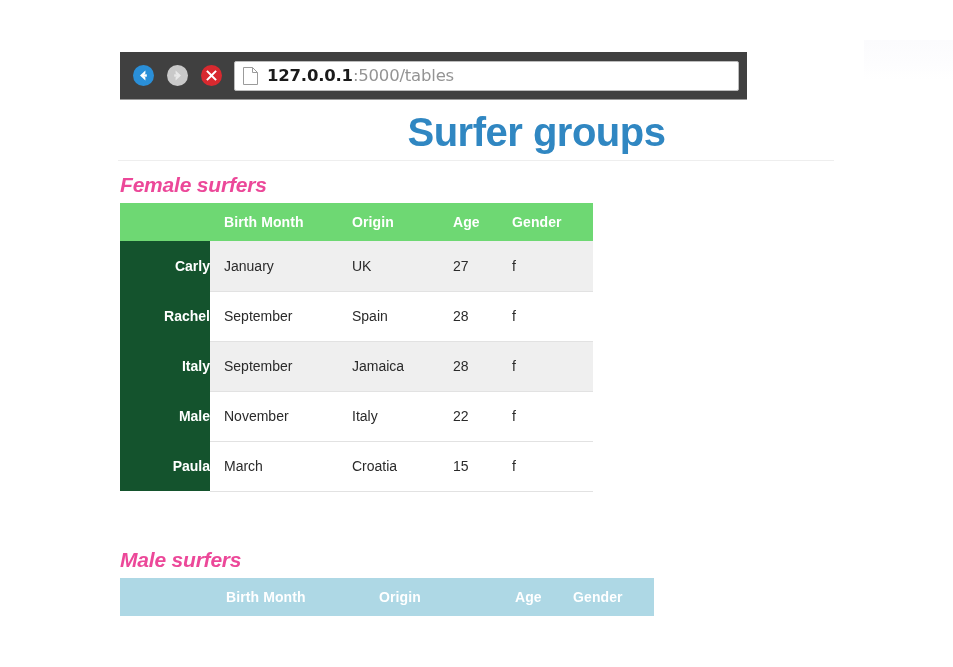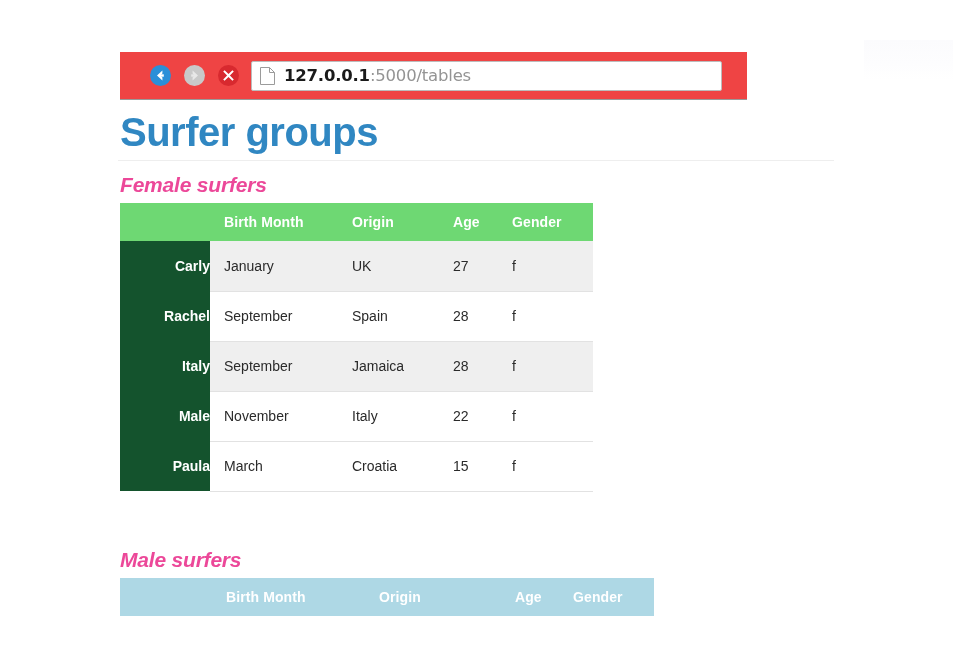--- a/index.html
+++ b/index.html
@@ -15,26 +15,26 @@
     position: relative;
   }
 
   
   #browser-chrome {
     position: absolute;
     left: 120px;
     top: 52px;
     width: 627px;
     height: 48px;
-    background: #ef4444;
+    background: #404040;
     border-bottom: 1px solid #9a9a9a;
     box-sizing: border-box;
     display: flex;
     align-items: center;
-    padding: 0 23px;
+    padding: 0 6px;
   }
   .nav-btn {
     width: 34px;
     height: 34px;
     display: flex;
     align-items: center;
     justify-content: center;
     flex: 0 0 auto;
   }
   .circ {
@@ -93,20 +93,21 @@
     width: 953px;
   }
   #page-title {
     margin: 0;
     padding: 10px 0 0 120px;
     font-size: 40px;
     line-height: 44px;
     font-weight: 700;
     color: #3087c2;
     letter-spacing: -0.5px;
+    text-align: center;
   }
   #title-rule {
     margin: 6px 0 0 118px;
     width: 716px;
     height: 1px;
     background: #eeeeee;
     border: 0;
   }
   .section-heading {
     margin: 12px 0 6px 0;

